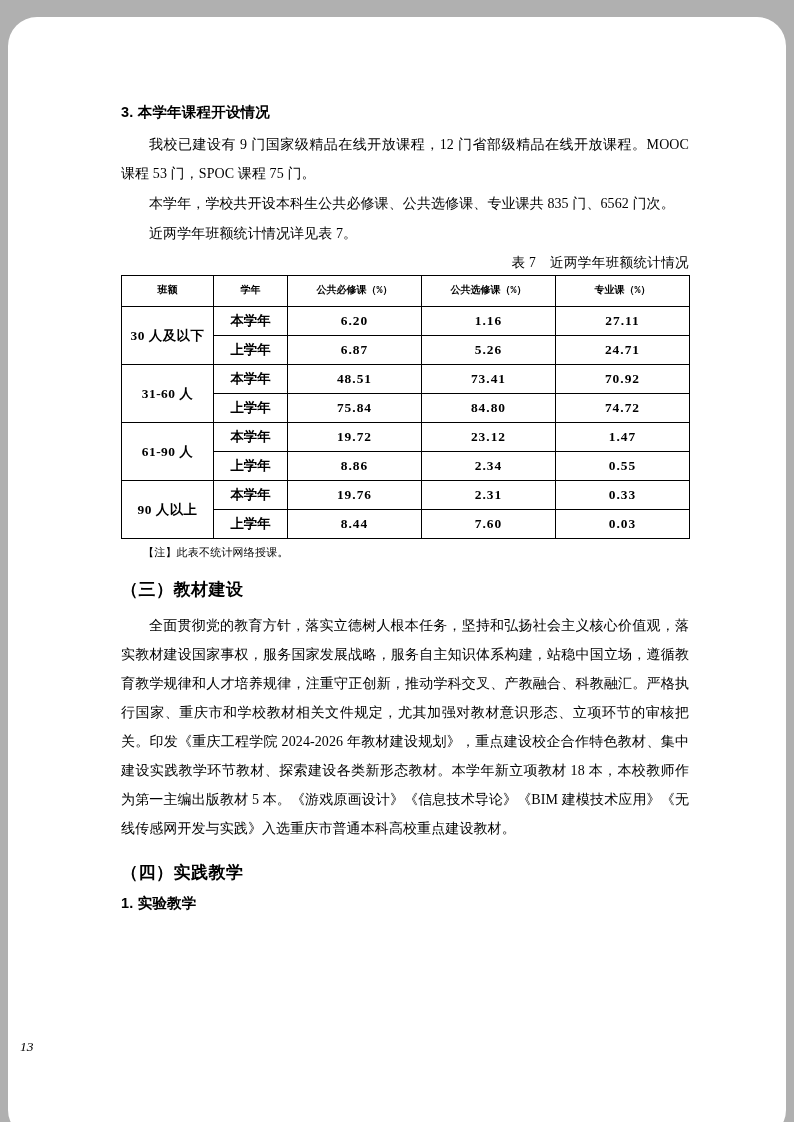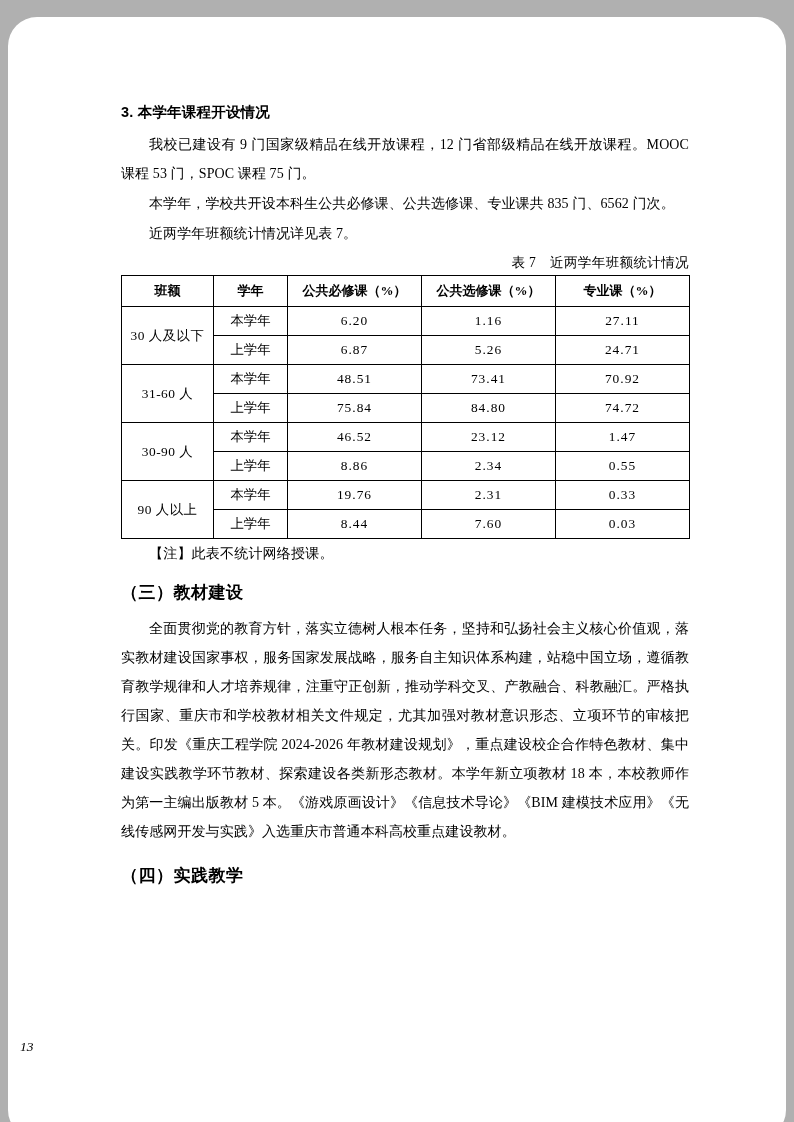--- a/index.html
+++ b/index.html
@@ -58,39 +58,39 @@
     border-collapse: collapse;
     width: 100%;
     font-size: 13.4px;
     table-layout: fixed;
   }
   table.stats td, table.stats th {
     border: 1px solid #000000;
     text-align: center;
     vertical-align: middle;
     padding: 3px 2px;
-    font-weight: normal;
+    font-weight: bold;
     height: 22px;
     line-height: 18px;
   }
   table.stats thead td {
-    font-family: Liberation Serif, serif;
-    font-weight: bold;
-    font-size: 13px;
+    font-family: Liberation Mono, monospace;
+    font-weight: bold;
+    font-size: 10px;
     height: 24px;
   }
   table.stats td.num {
     font-family: "Liberation Serif", "DejaVu Serif", serif;
     letter-spacing: 1px;
   }
   table.stats td.grp {
     letter-spacing: 0.5px;
   }
   .note {
-    font-size: 14px;
+    font-size: 11px;
     margin: 6px 0 0 0;
     text-indent: 2em;
     letter-spacing: 0.2px;
   }
   .page-num {
     position: absolute;
     bottom: 84px;
     left: 12px;
     width: 100%;
     text-align: left;
@@ -151,23 +151,23 @@
           <td class="num">73.41</td>
           <td class="num">70.92</td>
         </tr>
         <tr>
           <td>上学年</td>
           <td class="num">75.84</td>
           <td class="num">84.80</td>
           <td class="num">74.72</td>
         </tr>
         <tr>
-          <td class="grp" rowspan="2">30-90 人</td>
-          <td>本学年</td>
-          <td class="num">46.52</td>
+          <td class="grp" rowspan="2">61-90 人</td>
+          <td>本学年</td>
+          <td class="num">19.72</td>
           <td class="num">23.12</td>
           <td class="num">1.47</td>
         </tr>
         <tr>
           <td>上学年</td>
           <td class="num">8.86</td>
           <td class="num">2.34</td>
           <td class="num">0.55</td>
         </tr>
         <tr>
@@ -187,18 +187,19 @@
     </table>
 
     <p class="note">【注】此表不统计网络授课。</p>
 
     <h2 class="sec-head-big">（三）教材建设</h2>
 
     <p class="para">全面贯彻党的教育方针，落实立德树人根本任务，坚持和弘扬社会主义核心价值观，落实教材建设国家事权，服务国家发展战略，服务自主知识体系构建，站稳中国立场，遵循教育教学规律和人才培养规律，注重守正创新，推动学科交叉、产教融合、科教融汇。严格执行国家、重庆市和学校教材相关文件规定，尤其加强对教材意识形态、立项环节的审核把关。印发《重庆工程学院 2024-2026 年教材建设规划》，重点建设校企合作特色教材、集中建设实践教学环节教材、探索建设各类新形态教材。本学年新立项教材 18 本，本校教师作为第一主编出版教材 5 本。《游戏原画设计》《信息技术导论》《BIM 建模技术应用》《无线传感网开发与实践》入选重庆市普通本科高校重点建设教材。</p>
 
     <h2 class="sec-head-big">（四）实践教学</h2>
 
+    <h3 class="sec-head">1. 实验教学</h3>
 
 
   </div>
 
   <div class="page-num">13</div>
 </div>
 
 </body></html>

